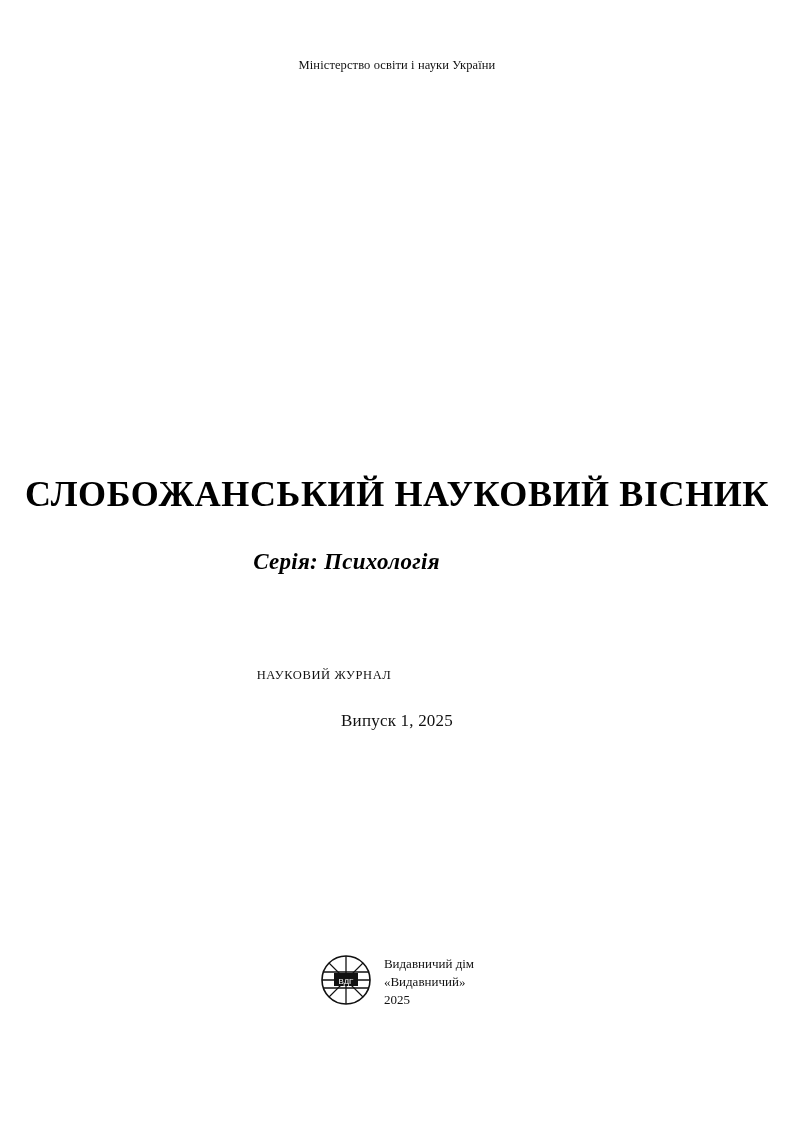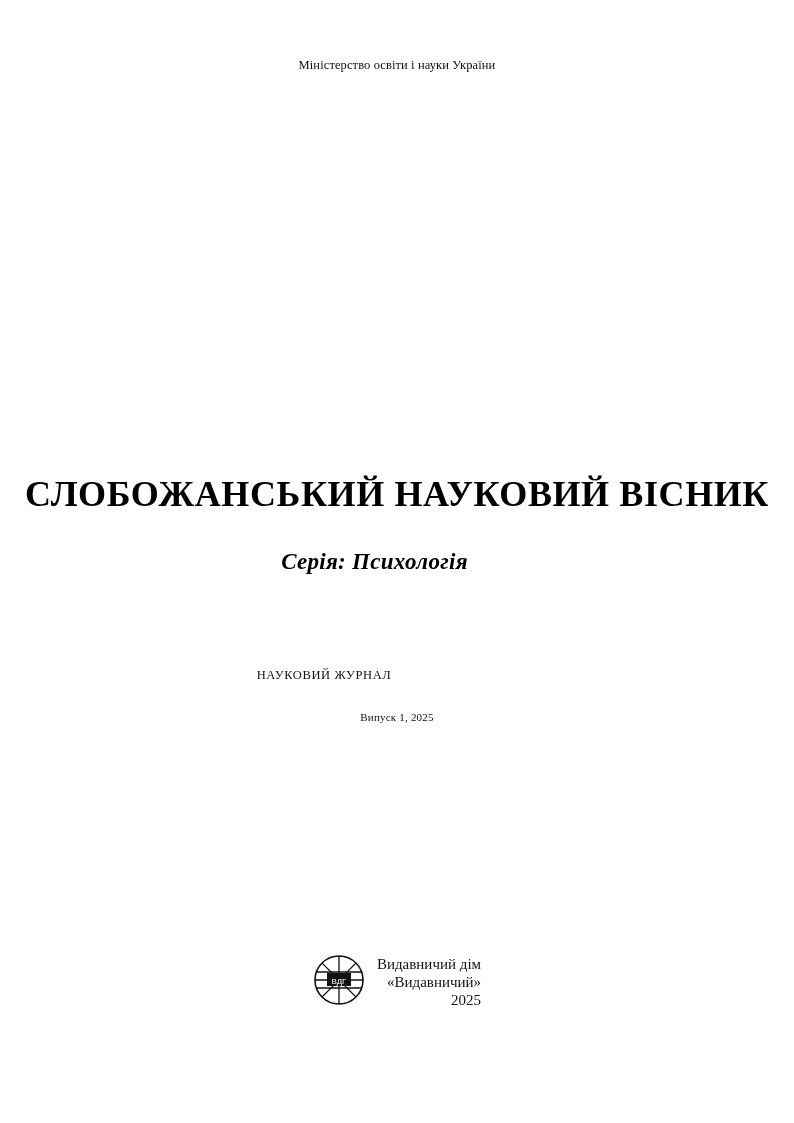--- a/index.html
+++ b/index.html
@@ -48,21 +48,20 @@
     letter-spacing: 0.6px;
     line-height: 36px;
     color: #000;
   }
   .series-block {
     position: absolute;
     top: 549px;
     left: 0;
     width: 693px;
     text-align: center;
-    margin-left: 28px;
   }
   .series-title {
     font-size: 23px;
     font-style: italic;
     font-weight: bold;
     letter-spacing: 0.3px;
     color: #000;
   }
   .journal-kind {
     position: absolute;
@@ -73,44 +72,44 @@
     font-size: 12.5px;
     letter-spacing: 0.6px;
     color: #111;
   }
   .issue-line {
     position: absolute;
     top: 711px;
     left: 0;
     width: 794px;
     text-align: center;
-    font-size: 11px;
+    font-size: 17px;
     letter-spacing: 0.2px;
     color: #111;
   }
   .publisher-block {
     position: absolute;
     top: 952px;
     left: 0;
     width: 794px;
     display: flex;
     justify-content: center;
     align-items: flex-start;
     gap: 12px;
   }
   .publisher-logo {
     width: 52px;
     height: 52px;
     flex: 0 0 auto;
     margin-top: 2px;
   }
   .publisher-text {
-    font-size: 15px;
+    font-size: 13px;
     line-height: 18px;
-    text-align: right;
+    text-align: left;
     color: #111;
     padding-top: 3px;
   }
 </style>
 </head>
 <body>
 
 <div class="page">
 
   <div class="header-block">

